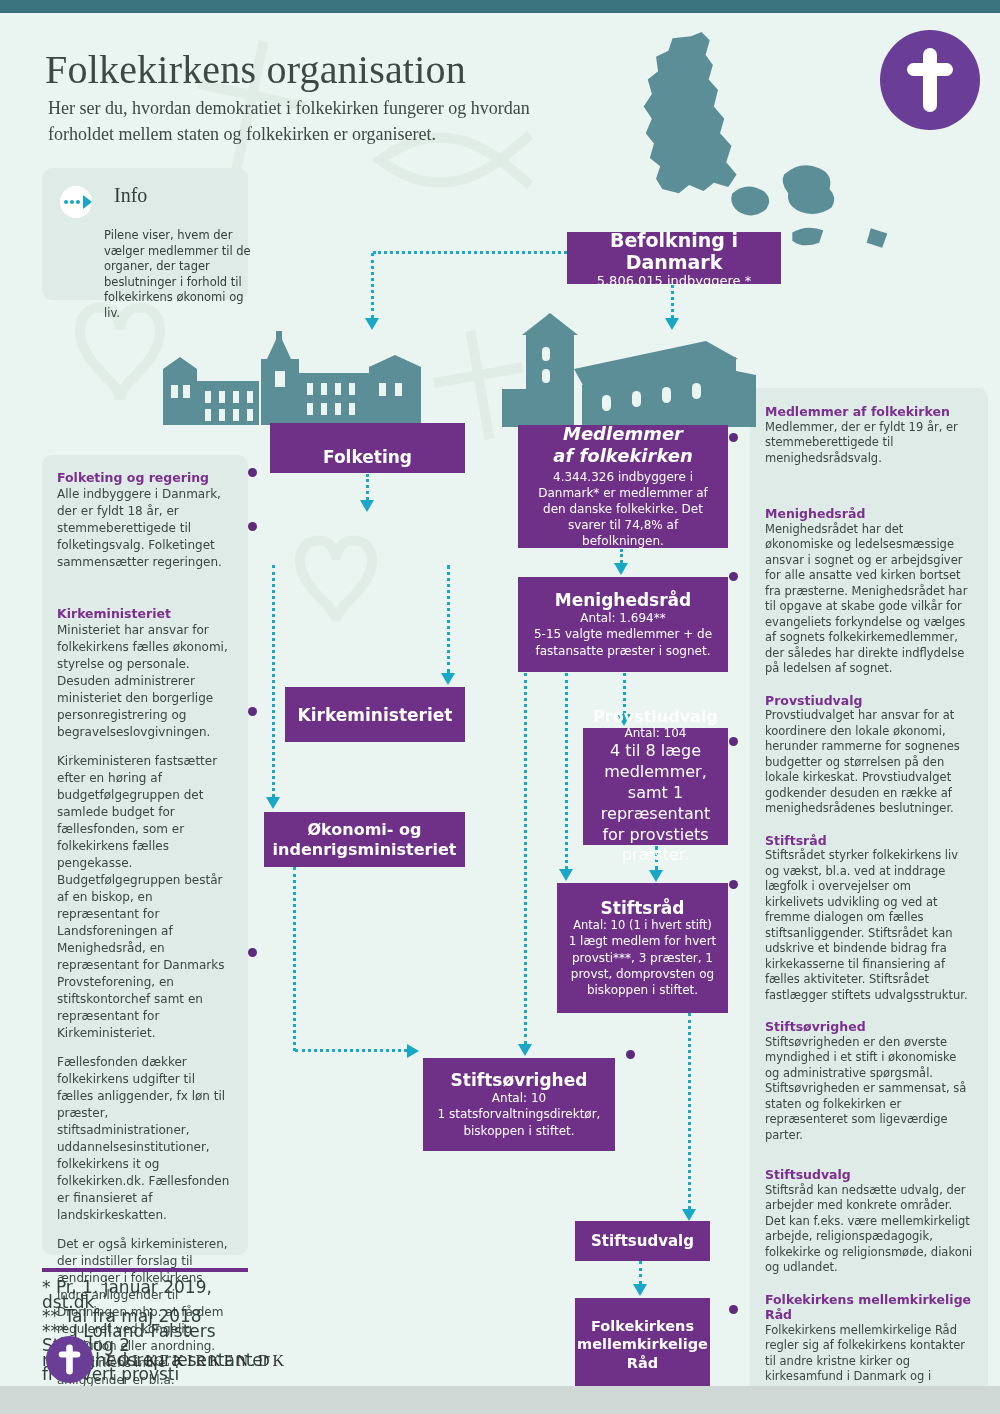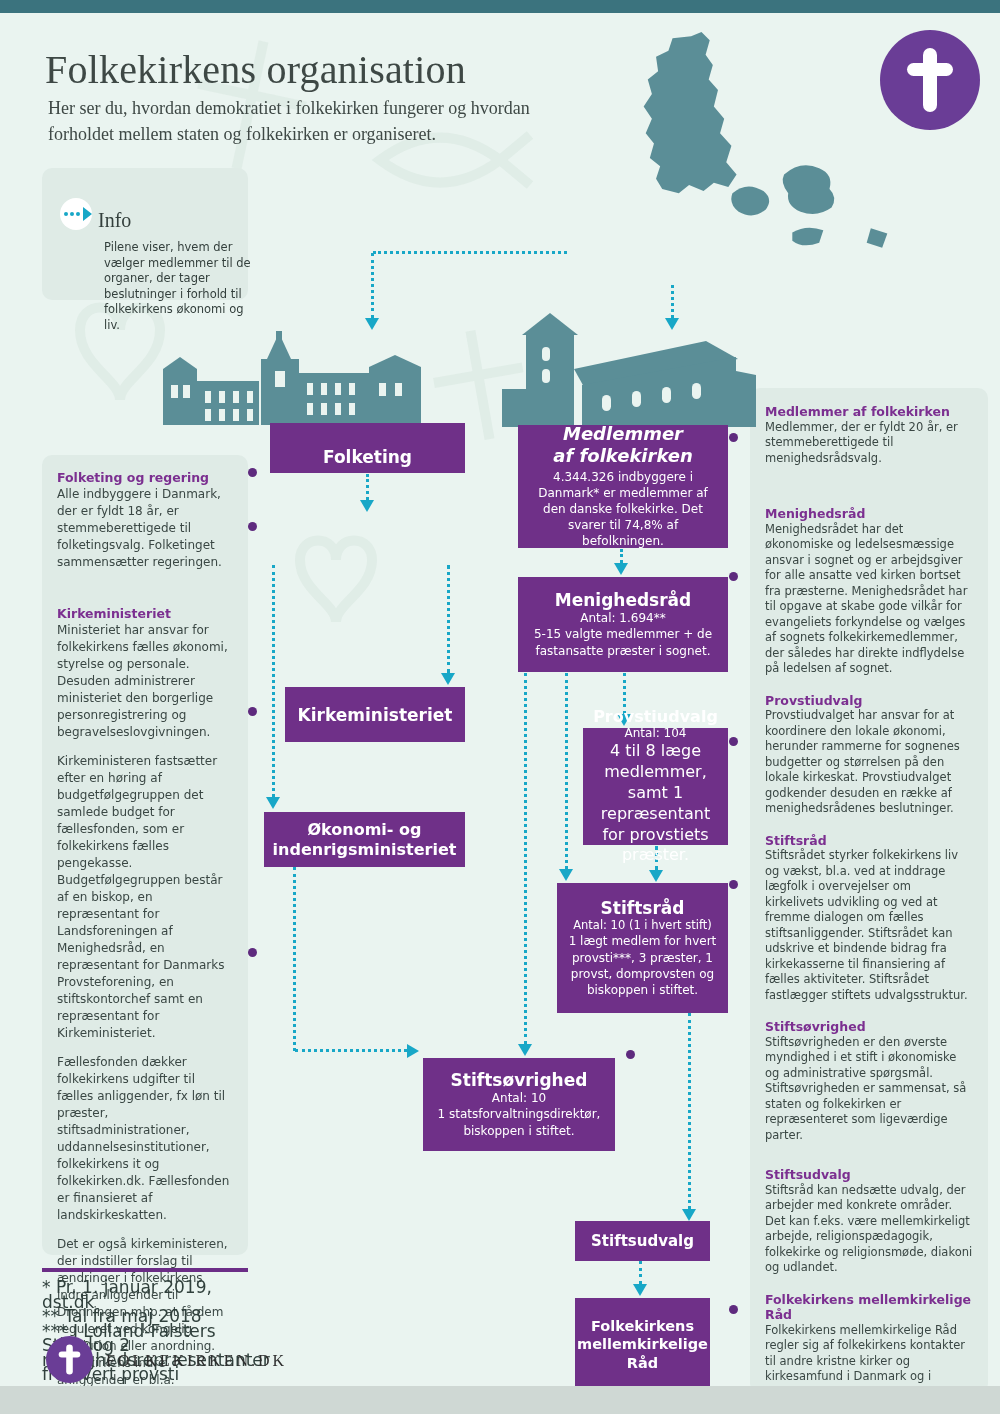--- a/index.html
+++ b/index.html
@@ -16,21 +16,21 @@
       font-family:"Liberation Serif","DejaVu Serif",serif;font-size:18px;line-height:1.42;color:#3e4845;}
 
   .logo-badge{position:absolute;}
   .logo-badge.header{left:880px;top:30px;width:100px;height:100px;}
   .logo-badge.footer{left:46px;top:1336px;width:47px;height:47px;}
   .brand-text{position:absolute;left:106px;top:1352px;font-family:"Liberation Serif","DejaVu Serif",serif;
       font-size:16px;letter-spacing:3px;color:#2e2e2e;}
 
   .panel{position:absolute;background:#dfebe6;border-radius:10px;box-sizing:border-box;}
   .info-panel{left:42px;top:168px;width:206px;height:132px;padding:16px 14px 10px 16px;}
-  .info-head{display:flex;align-items:flex-end;gap:4px;margin-top:12px;}
+  .info-head{display:flex;align-items:flex-start;gap:20px;}
   .info-title{font-family:"Liberation Serif","DejaVu Serif",serif;font-size:20px;color:#333f3c;}
   .info-body{margin:8px 0 0 46px;font-size:11.5px;line-height:15.5px;color:#333f3c;width:148px;}
 
   .left-panel{left:42px;top:455px;width:206px;height:800px;padding:14px 15px;}
   .right-panel{left:750px;top:388px;width:238px;height:1005px;padding:16px 15px 14px 15px;overflow:hidden;}
   .side-heading{font-size:12.5px;font-weight:bold;color:#7b2f90;line-height:17px;}
   .left-panel .side-body{font-size:12px;line-height:17px;margin:0 0 12px 0;}
   .left-panel .sec2{margin-top:34px;}
   .right-panel .side-heading{line-height:15.5px;}
   .right-panel .side-body{font-size:11.5px;line-height:15.5px;margin:0;}
@@ -198,20 +198,24 @@
 
   <div class="varr" style="left:655px;top:846px;height:24px;"></div>
   <div class="head-down" style="left:649px;top:870px;"></div>
 
   <div class="varr" style="left:688px;top:1013px;height:196px;"></div>
   <div class="head-down" style="left:682px;top:1209px;"></div>
 
   <div class="varr" style="left:639px;top:1261px;height:23px;"></div>
   <div class="head-down" style="left:633px;top:1284px;"></div>
 
+  <div class="fbox" style="left:567px;top:232px;width:214px;height:52px;">
+    <div class="t" style="font-size:19px;">Befolkning i Danmark</div>
+    <div class="s" style="font-size:13px;">5.806.015 indbyggere *</div>
+  </div>
 
   <div class="fbox" style="left:270px;top:423px;width:195px;height:50px;">
     <div class="t" style="font-size:17px;margin-top:18px;">Folketing</div>
   </div>
 
 
   <div class="fbox" style="left:518px;top:425px;width:210px;height:123px;">
     <div class="t" style="font-size:18px;line-height:1.2;font-style:italic;">Medlemmer
 af folkekirken</div>
     <div class="s" style="font-size:12px;line-height:1.35;margin-top:2px;">4.344.326 indbyggere i Danmark* er medlemmer af den danske folkekirke. Det svarer til 74,8% af befolkningen.</div>
@@ -293,21 +297,21 @@
       <circle cx="50" cy="50" r="50" fill="#6a3d96"></circle>
       <rect x="43" y="18" width="14" height="64" rx="7" fill="#fff"></rect>
       <rect x="27" y="33" width="46" height="13" rx="6.5" fill="#fff"></rect>
     </svg>
   </div>
   <div class="brand-text">FOLKEKIRKEN.DK</div>
 
   <div class="panel right-panel">
     <div class="rp-s1">
       <div class="side-heading">Medlemmer af folkekirken</div>
-      <p class="side-body">Medlemmer, der er fyldt 20 år, er stemmeberettigede til menighedsrådsvalg.</p>
+      <p class="side-body">Medlemmer, der er fyldt 19 år, er stemmeberettigede til menighedsrådsvalg.</p>
     </div>
     <div class="rp-s2">
       <div class="side-heading">Menighedsråd</div>
       <p class="side-body">Menighedsrådet har det økonomiske og ledelsesmæssige ansvar i sognet og er arbejdsgiver for alle ansatte ved kirken bortset fra præsterne. Menighedsrådet har til opgave at skabe gode vilkår for evangeliets forkyndelse og vælges af sognets folkekirkemedlemmer, der således har direkte indflydelse på ledelsen af sognet.</p>
     </div>
     <div class="rp-s3">
       <div class="side-heading">Provstiudvalg</div>
       <p class="side-body">Provstiudvalget har ansvar for at koordinere den lokale økonomi, herunder rammerne for sognenes budgetter og størrelsen på den lokale kirkeskat. Provstiudvalget godkender desuden en række af menighedsrådenes beslutninger.</p>
     </div>
     <div class="rp-s4">

